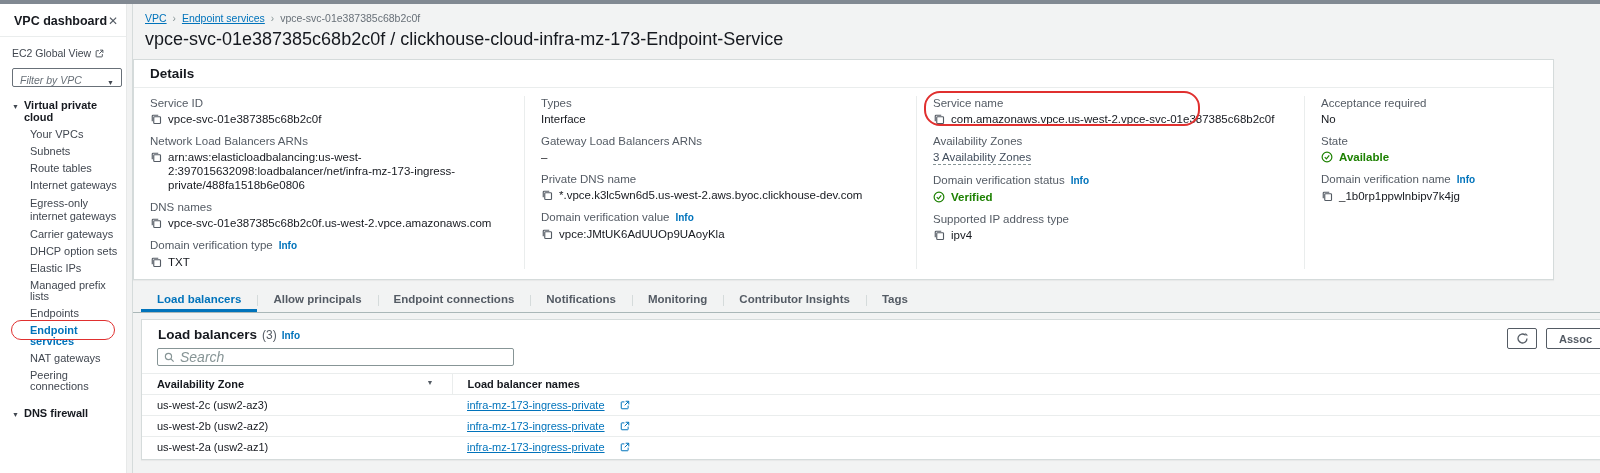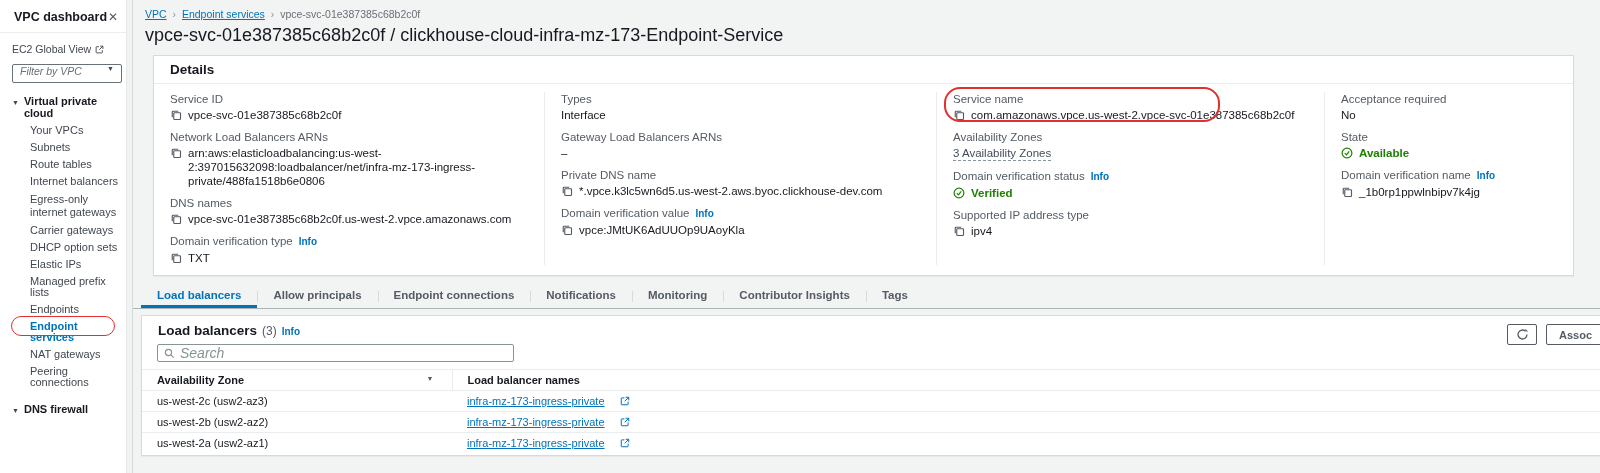--- a/index.html
+++ b/index.html
@@ -1,51 +1,51 @@
 <!DOCTYPE html>
 <html><head>
 <meta charset="utf-8">
 <style>
   * { margin:0; padding:0; box-sizing:border-box; }
   html,body { width:1600px; height:473px; overflow:hidden; }
   body { font-family:"Liberation Sans", sans-serif; color:#16191f; background:#f2f3f3; }
-  .page { position:relative; width:1600px; height:473px; display:flex; flex-direction:row; }
+  .page { position:relative; width:1600px; height:473px; display:flex; flex-direction:column; }
   .topstrip { height:4px; background:#818992; flex:0 0 auto; }
   .cols { flex:1; display:flex; min-height:0; }
 
   
   .sidebar { width:133px; flex:0 0 133px; background:#fff; border-right:1px solid #d5dbdb; position:relative; font-size:11px; }
   .sidebar-scroll { position:absolute; top:0; right:0; width:6px; height:100%; background:#f1f2f2; border-left:1px solid #e7e9e9; }
   .sb-header { display:flex; align-items:center; justify-content:space-between; padding:10px 14px 8px 14px; border-bottom:1px solid #eaeded; }
   .sb-title { font-size:12.5px; font-weight:bold; }
   .sb-close { color:#545b64; font-size:12px; cursor:pointer; }
   .sb-body { padding:10px 8px 0 8px; }
   .sb-global { font-size:10.5px; color:#414750; display:flex; align-items:center; gap:4px; padding-left:4px; }
-  .sb-filter { margin:9px 2px 4px 4px; border:1px solid #687078; border-radius:2px; height:19px; display:flex; align-items:flex-start; justify-content:space-between; padding:0 7px; background:#fff; cursor:pointer; }
+  .sb-filter { margin:9px 2px 4px 4px; border:1px solid #687078; border-radius:2px; height:19px; display:flex; align-items:flex-end; justify-content:space-between; padding:0 7px; background:#fff; cursor:pointer; }
   .sb-filter .ph { font-style:italic; color:#687078; font-size:10.5px; }
   .sb-filter .caret { font-size:7px; color:#414750; }
   .sb-section { margin-top:9px; }
   .sb-section-h { display:flex; align-items:baseline; gap:5px; font-weight:bold; font-size:11px; padding:3px 0 3px 4px; color:#16191f; cursor:pointer; }
   .sb-section-h .caret { font-size:7px; color:#414750; }
   .sb-item { padding:3px 4px 3px 22px; line-height:11px; color:#414750; cursor:pointer; position:relative; }
   .sb-item.two-line { line-height:13px; }
   .sb-item.active { color:#0073bb; font-weight:bold; }
   .sb-oval { position:absolute; left:3px; top:-2px; width:104px; height:20px; border:1.5px solid #e0302f; border-radius:10px; pointer-events:none; }
 
   
   .main { flex:1; position:relative; min-width:0; background:#f2f3f3; }
   .breadcrumb { padding:8px 0 0 12px; font-size:10.5px; display:flex; align-items:center; gap:6px; }
   .breadcrumb a { color:#0073bb; text-decoration:underline; cursor:pointer; }
   .breadcrumb .sep { color:#879596; font-size:10px; }
   .breadcrumb .current { color:#687078; }
   .page-title { margin:5px 0 9px 12px; font-size:18px; font-weight:400; color:#16191f; }
 
   
   .card { background:#fff; border:1px solid #d5dbdb; box-shadow:0 1px 1px rgba(0,0,0,0.04); }
-  .details-card { margin-left:20px; width:1421px; }
+  .details-card { margin-left:0; width:1421px; }
   .card-header { padding:6px 16px; border-bottom:1px solid #eaeded; }
   .card-header h2 { font-size:13.5px; font-weight:bold; }
   .details-body { display:flex; padding:8px 0 10px 0; }
   .dcol { padding:0 12px 0 16px; }
   .dcol + .dcol { border-left:1px solid #eaeded; }
   .dcol1 { width:390px; } .dcol2 { width:392px; } .dcol3 { width:388px;text-align:center; } .dcol4 { flex:1; }
   .field { margin-bottom:8px; }
   .field:last-child { margin-bottom:0; }
   .field-label { font-size:11.5px; color:#545b64; line-height:14px; margin-bottom:2px; display:flex; gap:6px; align-items:baseline; }
   .info-link { color:#0073bb; font-size:10px; font-weight:bold; cursor:pointer; }
@@ -110,21 +110,21 @@
         </div>
 
         <div class="sb-section">
           <div class="sb-section-h">
             <span class="caret">▼</span>
             <span>Virtual private cloud</span>
           </div>
           <div class="sb-item">Your VPCs</div>
           <div class="sb-item">Subnets</div>
           <div class="sb-item">Route tables</div>
-          <div class="sb-item">Internet balancers</div>
+          <div class="sb-item">Internet gateways</div>
           <div class="sb-item two-line">Egress-only internet gateways</div>
           <div class="sb-item">Carrier gateways</div>
           <div class="sb-item">DHCP option sets</div>
           <div class="sb-item">Elastic IPs</div>
           <div class="sb-item">Managed prefix lists</div>
           <div class="sb-item">Endpoints</div>
           <div class="sb-item active">
             <span>Endpoint services</span>
             <span class="sb-oval"></span>
           </div>

